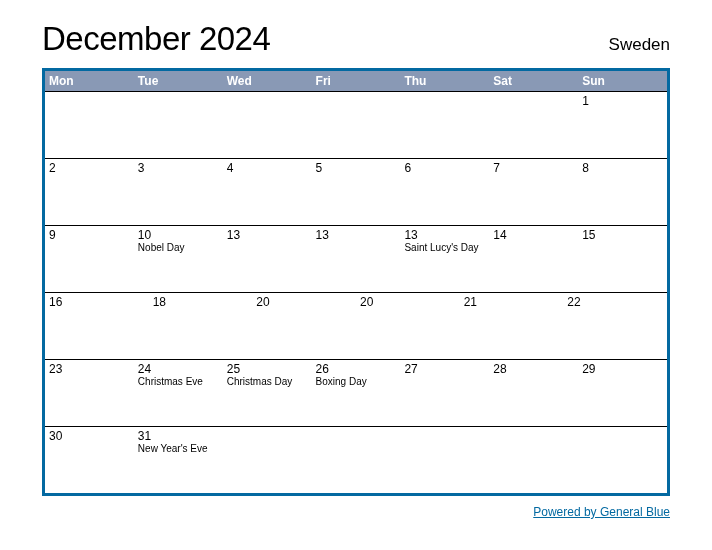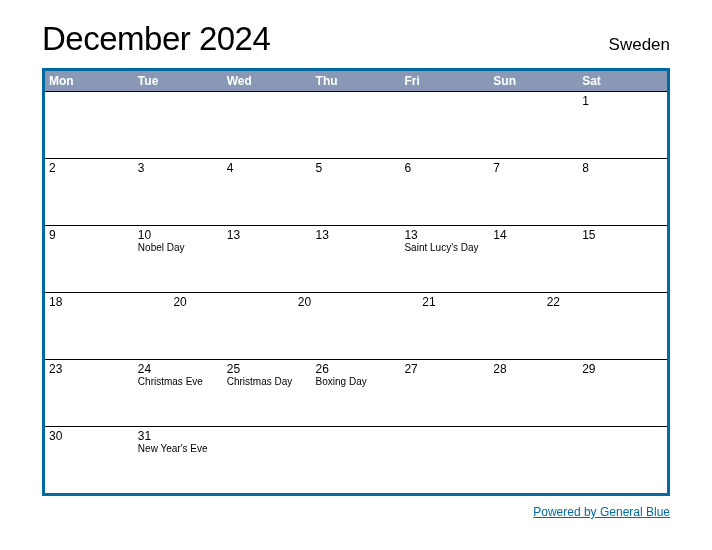--- a/index.html
+++ b/index.html
@@ -82,24 +82,24 @@
 <div class="header">
   <div class="title">December 2024</div>
   <div class="region">Sweden</div>
 </div>
 
 <div class="calendar">
   <div class="dayheader-row">
     <div class="dayheader">Mon</div>
     <div class="dayheader">Tue</div>
     <div class="dayheader">Wed</div>
+    <div class="dayheader">Fri</div>
     <div class="dayheader">Thu</div>
-    <div class="dayheader">Fri</div>
+    <div class="dayheader">Sat</div>
     <div class="dayheader">Sun</div>
-    <div class="dayheader">Sat</div>
   </div>
 
   <div class="week-row">
     <div class="cell">
         <span class="daynum"></span>
         <span class="event"></span>
       </div>
     <div class="cell">
         <span class="daynum"></span>
         <span class="event"></span>
@@ -182,20 +182,24 @@
         <span class="daynum">14</span>
         <span class="event"></span>
       </div>
     <div class="cell">
         <span class="daynum">15</span>
         <span class="event"></span>
       </div>
   </div>
 
   <div class="week-row">
+    <div class="cell">
+        <span class="daynum">16</span>
+        <span class="event"></span>
+      </div>
     <div class="cell">
         <span class="daynum">18</span>
         <span class="event"></span>
       </div>
     <div class="cell">
         <span class="daynum">20</span>
         <span class="event"></span>
       </div>
     <div class="cell">
         <span class="daynum">20</span>

